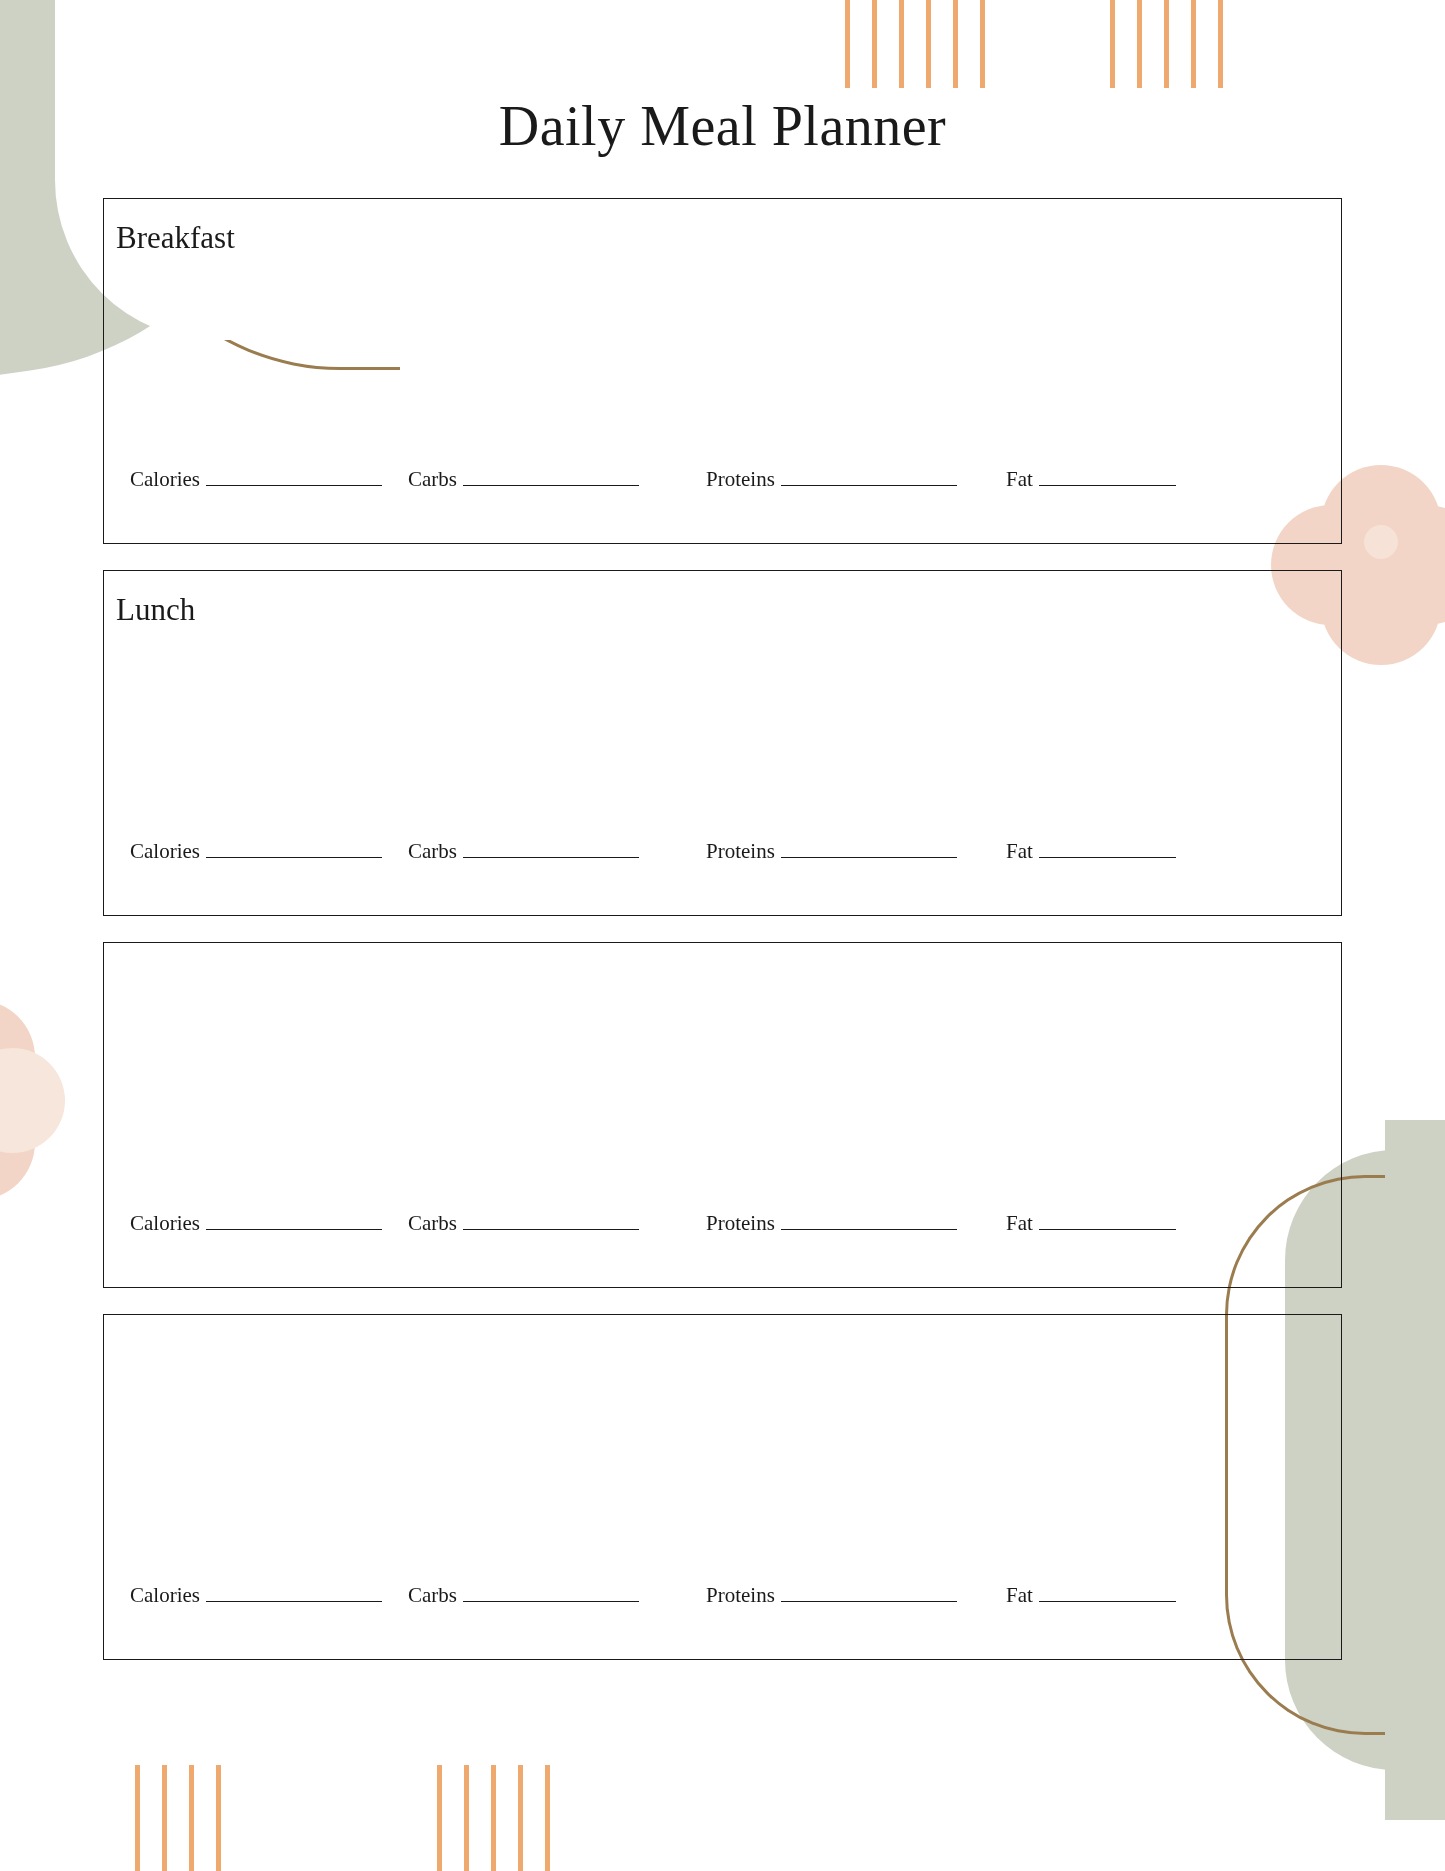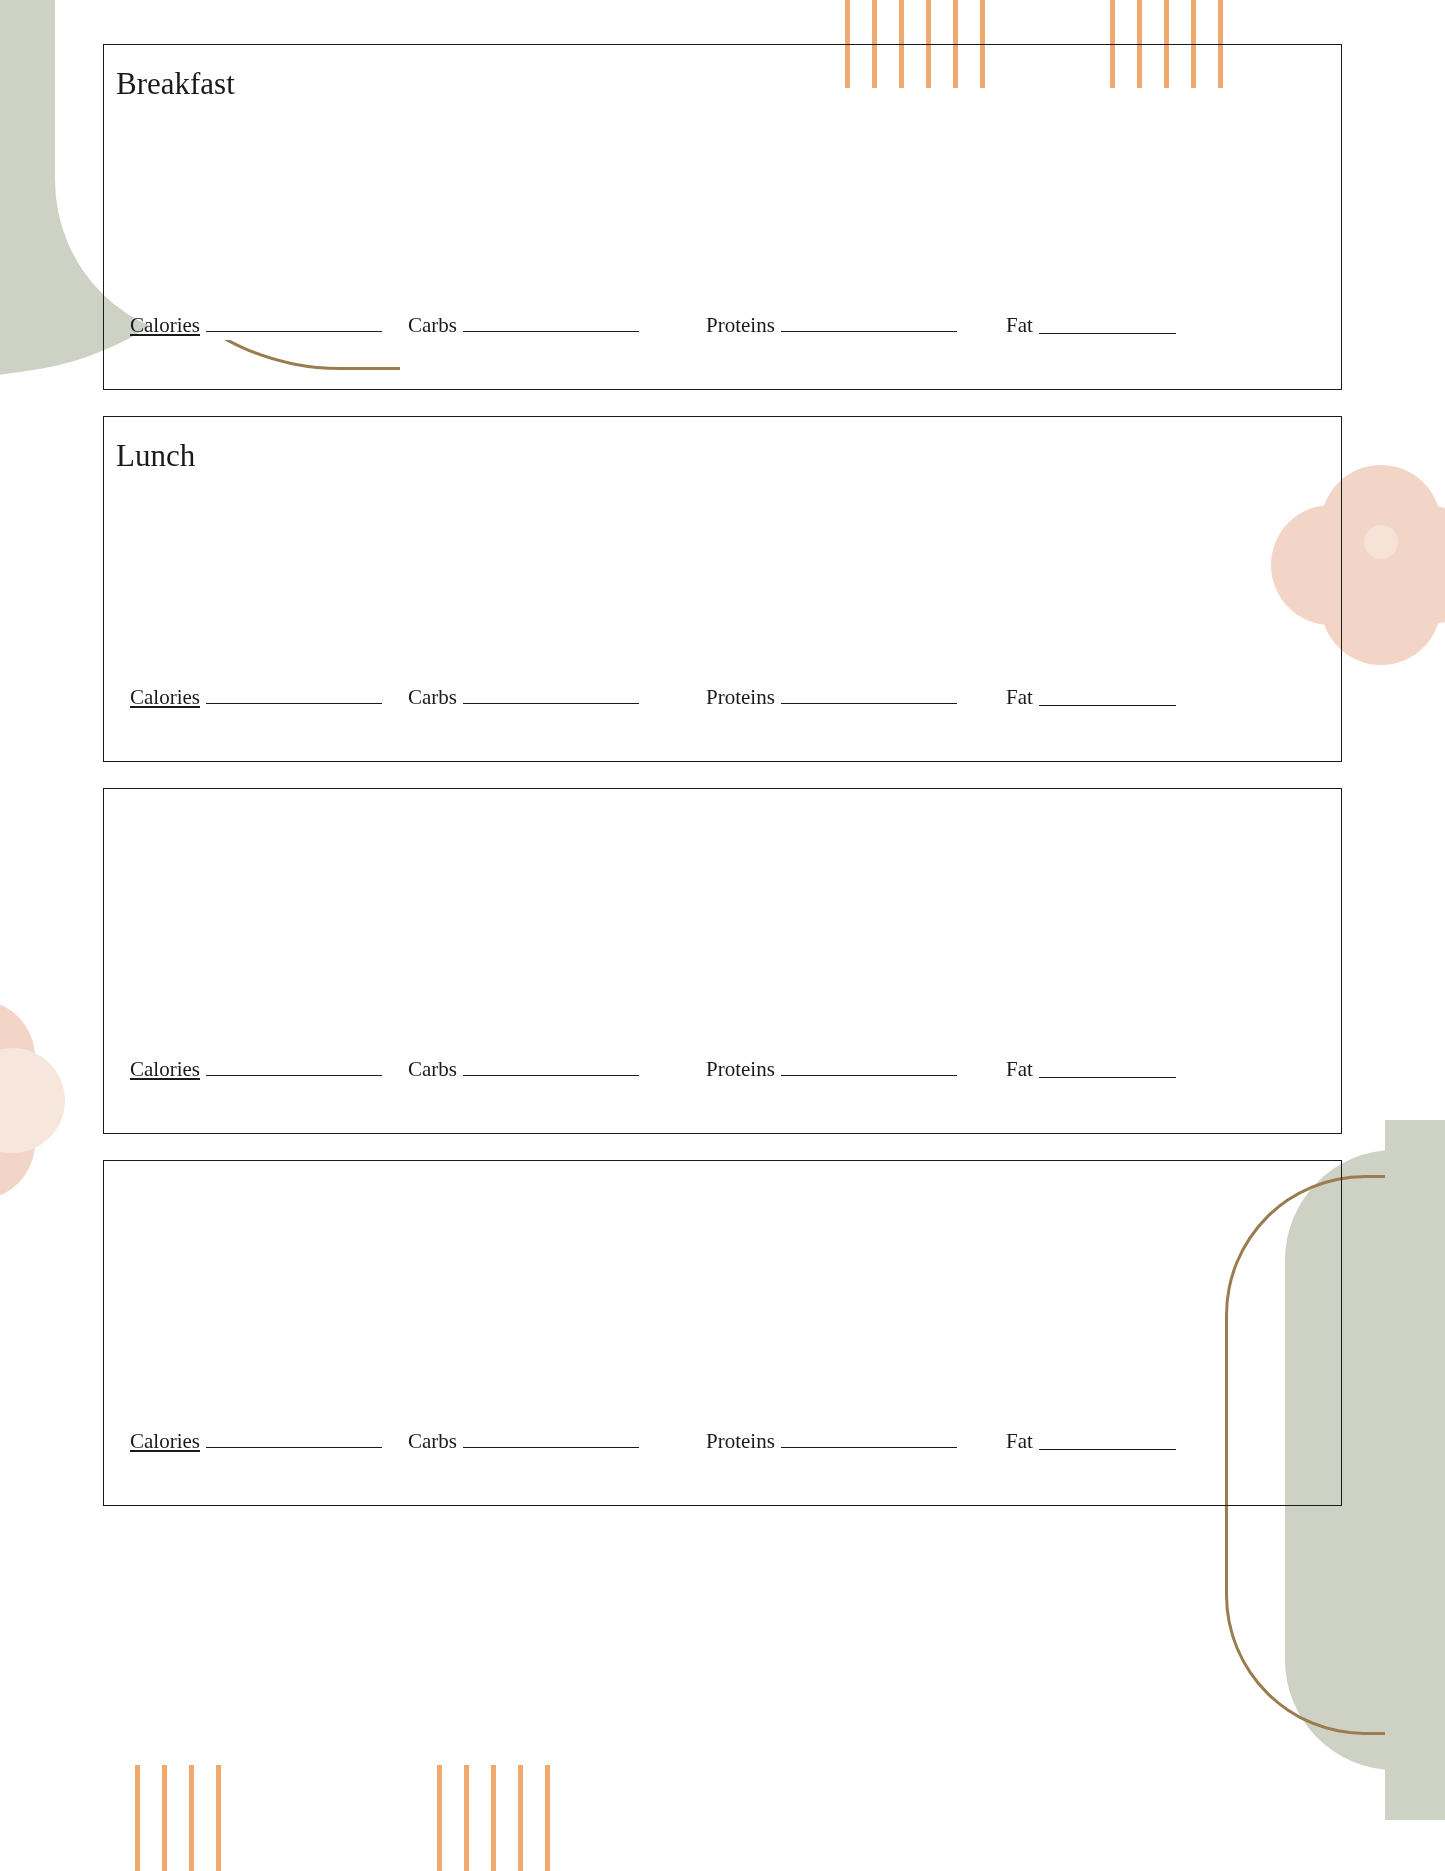--- a/index.html
+++ b/index.html
@@ -167,27 +167,27 @@
   }
   .macro .m-label {
     font-size: 21px;
     margin-right: 6px;
   }
   .macro .m-line {
     display: inline-block;
     border-bottom: 1.5px solid #1a1a1a;
     height: 16px;
   }
-  .macro.calories { width: 278px; text-decoration: underline; }
+  .macro.calories { width: 278px; }
   .macro.calories .m-line { width: 176px; }
   .macro.carbs { width: 270px; }
   .macro.carbs .m-line { width: 176px; }
   .macro.proteins { width: 300px; margin-left: 28px; }
   .macro.proteins .m-line { width: 176px; }
-  .macro.fat { flex: 1; align-items: center; }
+  .macro.fat { flex: 1; }
   .macro.fat .m-line { width: 137px; }
 </style>
 </head>
 <body>
 
 <div class="deco blob-tl"></div>
 <div class="deco arc-tl-mask"></div>
 <div class="deco arc-tl"></div>
 <div class="deco blob-tl-2"></div>
 
@@ -235,20 +235,21 @@
 <div class="deco stripes stripes-bot-b">
   <span></span>
     <span></span>
     <span></span>
     <span></span>
     <span></span>
 </div>
 
 <div class="page">
 
+  <h1 class="title">Daily Meal Planner</h1>
 
   <div class="cards">
 
     <section class="card">
       <div class="card-label">Breakfast</div>
       <div class="macros">
         <div class="macro calories">
           <span class="m-label">Calories</span>
           <span class="m-line"></span>
         </div>

